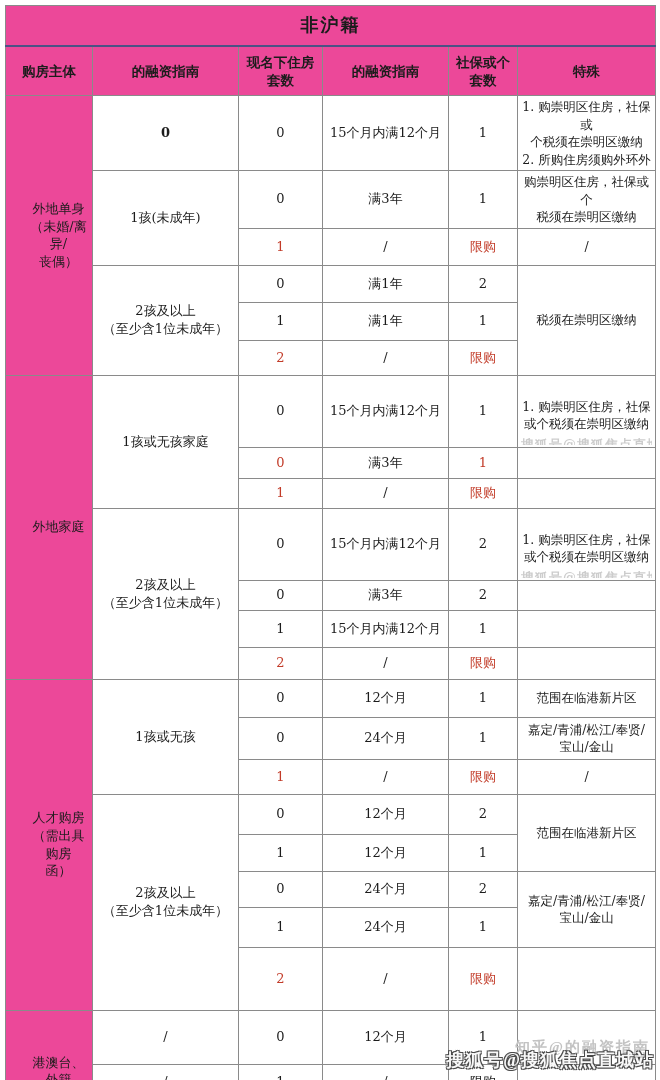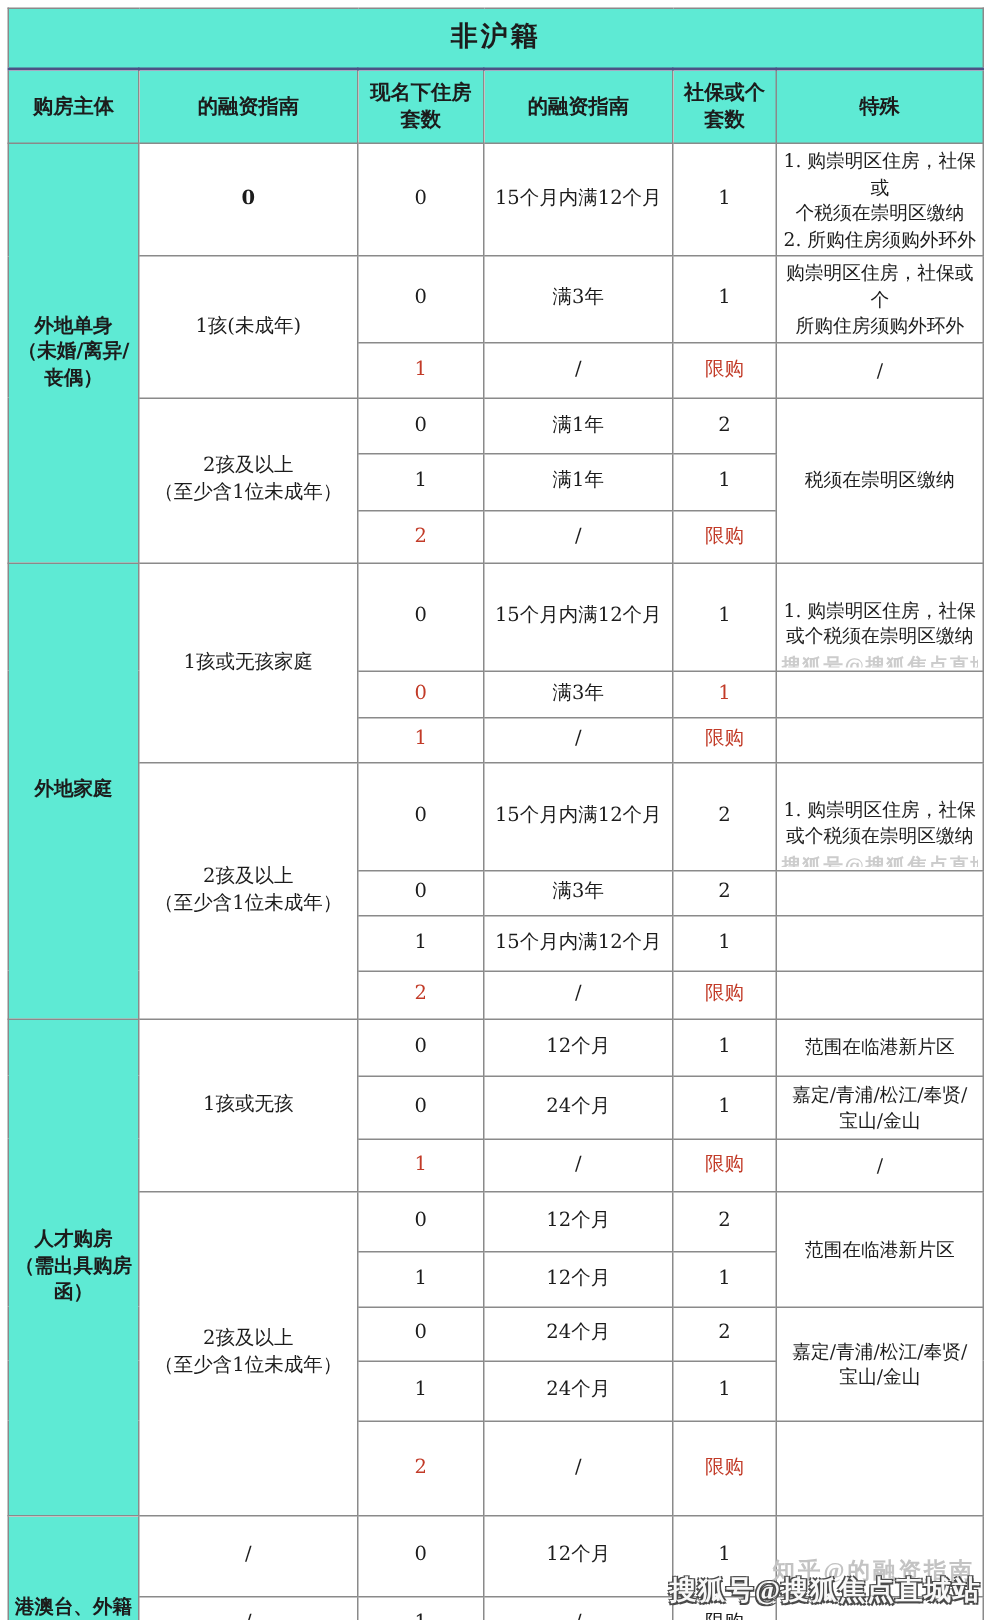--- a/index.html
+++ b/index.html
@@ -12,26 +12,26 @@
   table.main {
     position:absolute; left:5px; top:5px; width:650px;
     border-collapse:collapse; table-layout:fixed;
     border:1px solid #6f6f6f; border-bottom:2px solid #5c5c5c;
   }
   td {
     border:1px solid #8a8a8a; text-align:center; vertical-align:middle;
     padding:2px 3px; font-size:13px; line-height:1.35; overflow:hidden;
     word-break:break-all;
   }
-  .purple { background:#5eead4; }
+  .purple { background:#ec4899; }
   .title  { font-size:18px; font-weight:bold; letter-spacing:2px;
             border-bottom:2px solid #4c5285; }
   .hd     { font-weight:bold; font-size:13.5px; }
   .pre    { white-space:pre-line;margin-top:20px; }
-  .c1     { font-weight:bold; font-size:13px; }
+  .c1     { font-weight:normal; font-size:13px;padding-left:22px; }
   .red    { color:#c23b28; }
   .sp     { font-size:12.5px; line-height:1.4; }
   .bold0  { font-weight:bold; }
   .vtop   { vertical-align:top; padding-top:8px; }
   .wm-under {
     height:9px; overflow:hidden; color:#9a9a9a; opacity:.5;
     font-size:13px; font-weight:bold; letter-spacing:1px; margin-top:3px;
     white-space:nowrap;
   }
   .wm-bottom { position:absolute; right:6px; bottom:8px; text-align:right;font-family:Liberation Serif, serif; }
@@ -87,21 +87,21 @@
     <td class="sp pre">1. 购崇明区住房，社保或
 个税须在崇明区缴纳
 2. 所购住房须购外环外</td>
   </tr>
   <tr style="height:35px">
     <td rowspan="2">1孩(未成年)</td>
     <td>0</td>
     <td>满3年</td>
     <td>1</td>
     <td class="sp pre">购崇明区住房，社保或个
-所购住房须购外环外</td>
+税须在崇明区缴纳</td>
   </tr>
   <tr style="height:37px">
     <td class="red">1</td>
     <td>/</td>
     <td class="red">限购</td>
     <td class="sp">/</td>
   </tr>
   <tr style="height:37px">
     <td rowspan="3" class="pre">2孩及以上
 （至少含1位未成年）</td>

